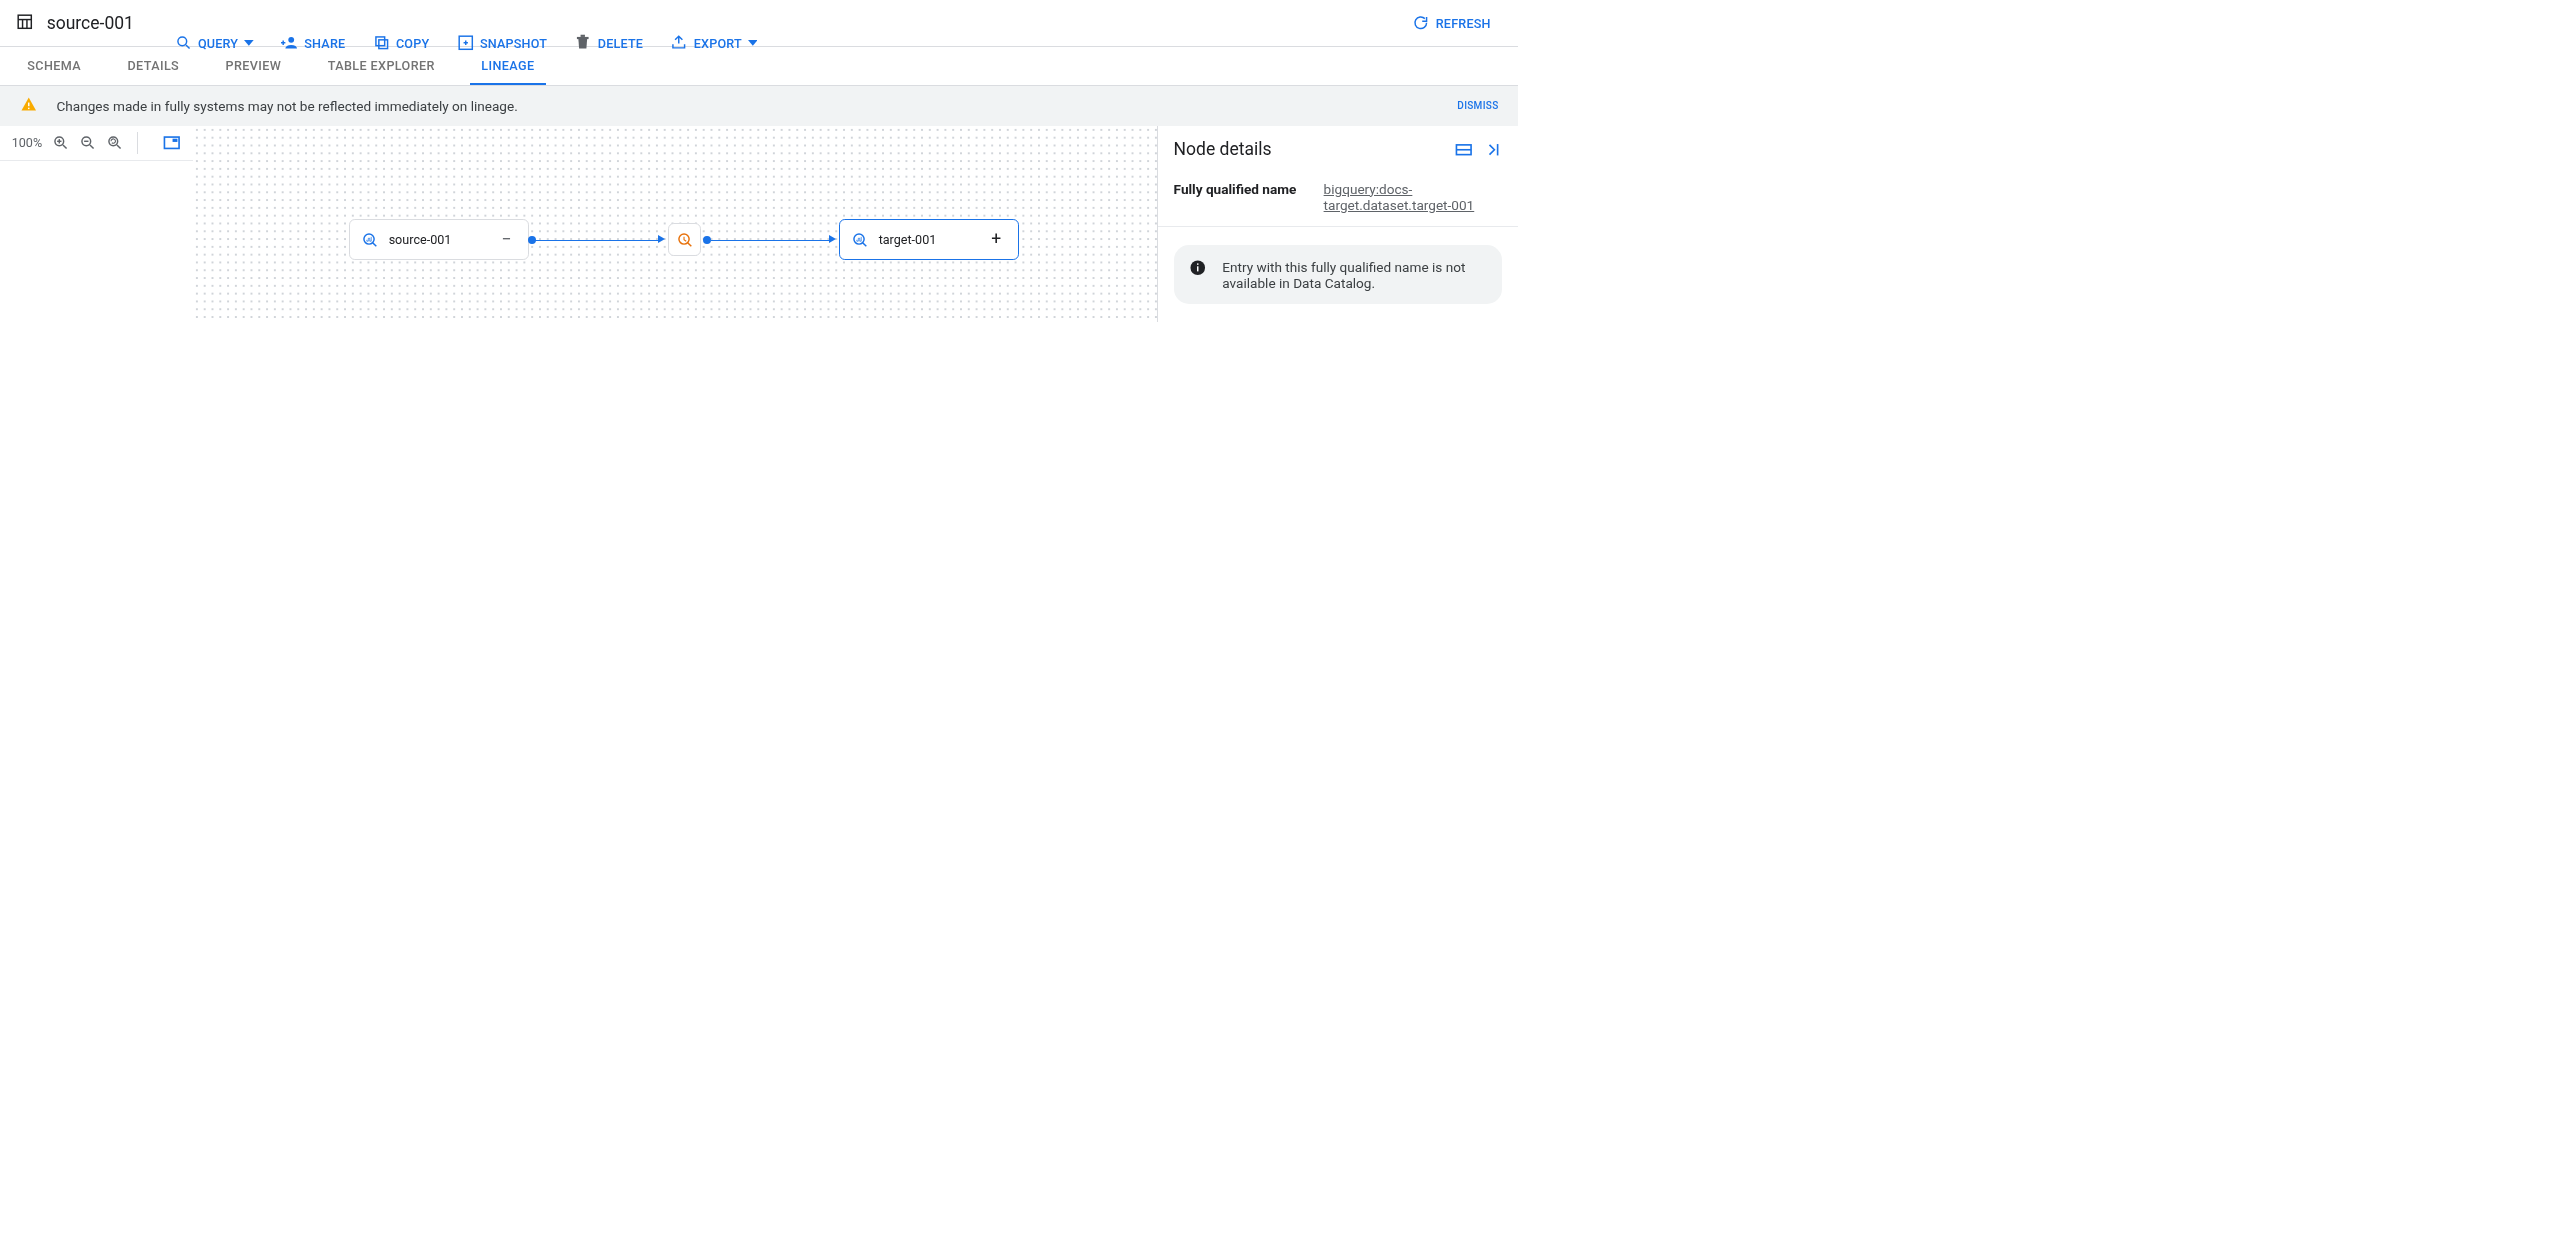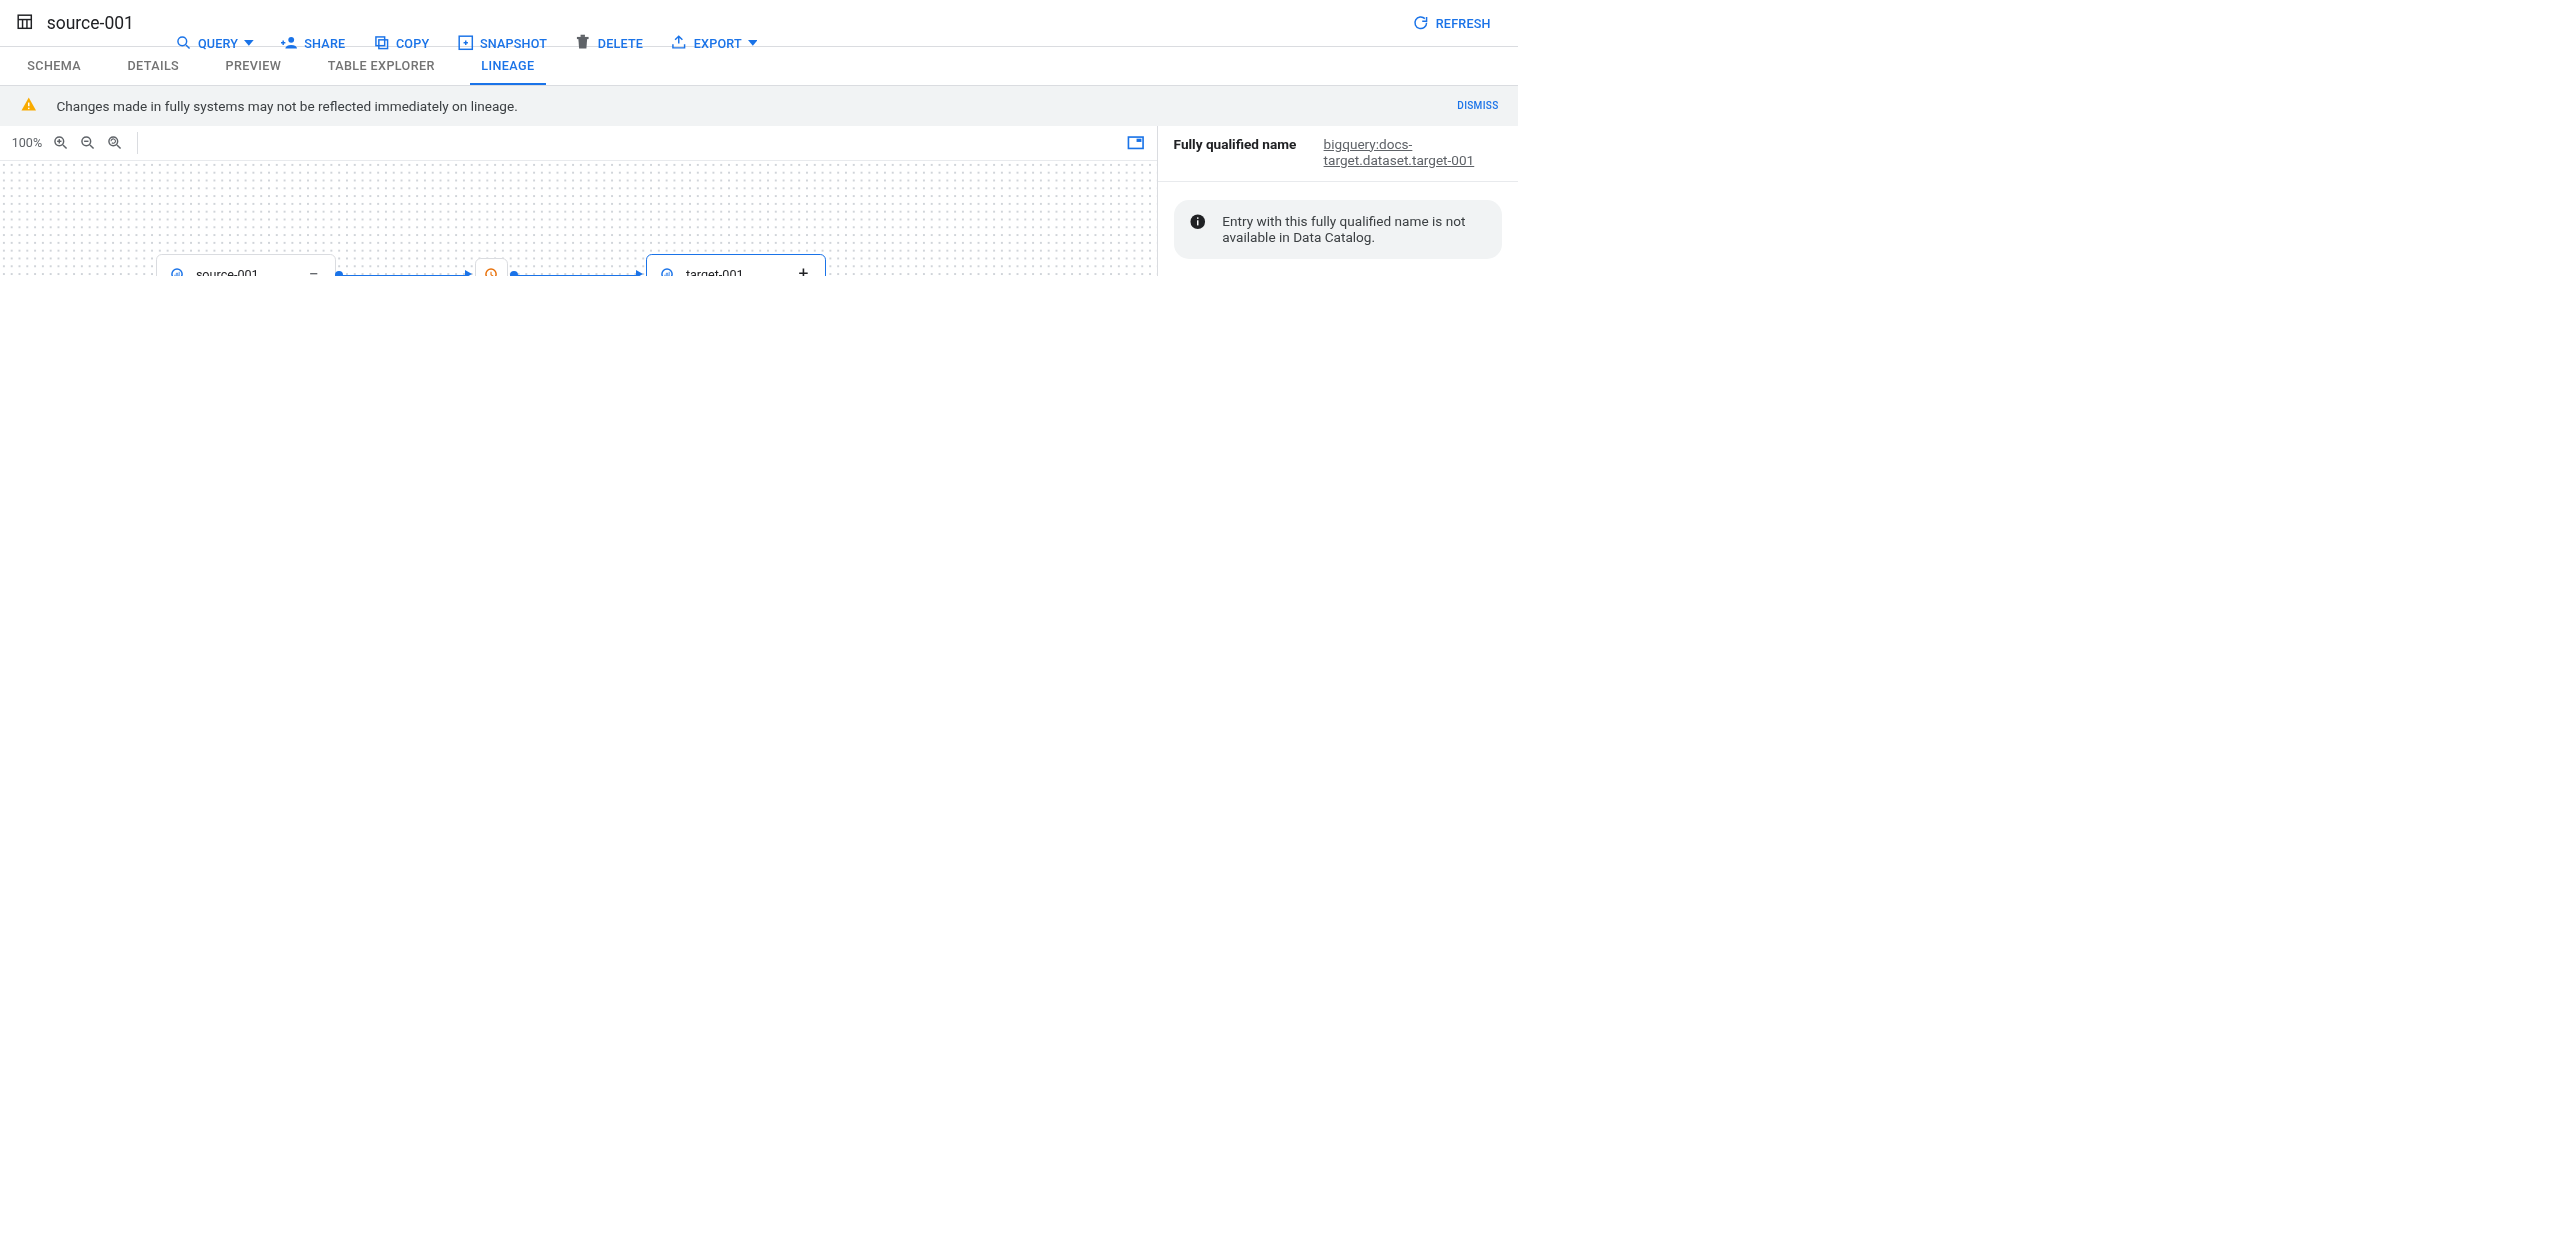--- a/index.html
+++ b/index.html
@@ -92,21 +92,21 @@
     .banner-dismiss {
       color: #1a73e8;
       font-weight: 500;
       font-size: 10px;
       letter-spacing: 0.3px;
       cursor: pointer;
     }
 
     
     .main { display: flex; height: calc(100% - 47px - 39px - 43px); }
-    .canvas-wrap { flex: 1; display: flex; flex-direction: column; border-right: 1px solid #dadce0; }
+    .canvas-wrap { flex: 1; display: flex; flex-direction: row; border-right: 1px solid #dadce0; }
     .canvas-toolbar {
       display: flex;
       align-items: center;
       height: 35px;
       padding: 0 11.7px;
       gap: 9.7px;
       border-bottom: 1px solid #e8eaed;
       background:#fff;
     }
     .zoom-label { font-size: 12.6px; color: #5f6368; }
@@ -349,20 +349,31 @@
               <line x1="16" y1="16" x2="21" y2="21" stroke="#1a73e8" stroke-width="2"></line>
               <path d="M8 12v2h2v-4h2v4h2v-6" stroke="#1a73e8" stroke-width="1" fill="none"></path>
             </svg>
         <span class="node-label">target-001</span>
         <span class="node-toggle" style="color:#202124;">+</span>
       </div>
     </div>
   </div>
 
   <div class="side">
+    <div class="side-header">
+      <span class="side-title">Node details</span>
+      <svg class="side-icon" viewBox="0 0 24 24">
+            <rect x="3" y="6" width="18" height="12" stroke="#1a73e8" stroke-width="2" fill="none"></rect>
+            <line x1="3" y1="12" x2="21" y2="12" stroke="#1a73e8" stroke-width="2"></line>
+          </svg>
+      <svg class="side-icon" viewBox="0 0 24 24">
+            <path d="M8 6l6 6-6 6" stroke="#1a73e8" stroke-width="2" fill="none"></path>
+            <line x1="18" y1="5" x2="18" y2="19" stroke="#1a73e8" stroke-width="2"></line>
+          </svg>
+    </div>
     <div class="side-row">
       <div class="k">Fully qualified name</div>
       <div class="v">bigquery:docs-target.dataset.target-001</div>
     </div>
     <div class="side-note">
       <svg class="info-circle" viewBox="0 0 24 24">
             <circle cx="12" cy="12" r="10" fill="#202124"></circle>
             <rect x="11" y="10" width="2" height="7" fill="#fff"></rect>
             <rect x="11" y="6" width="2" height="2" fill="#fff"></rect>
           </svg>

